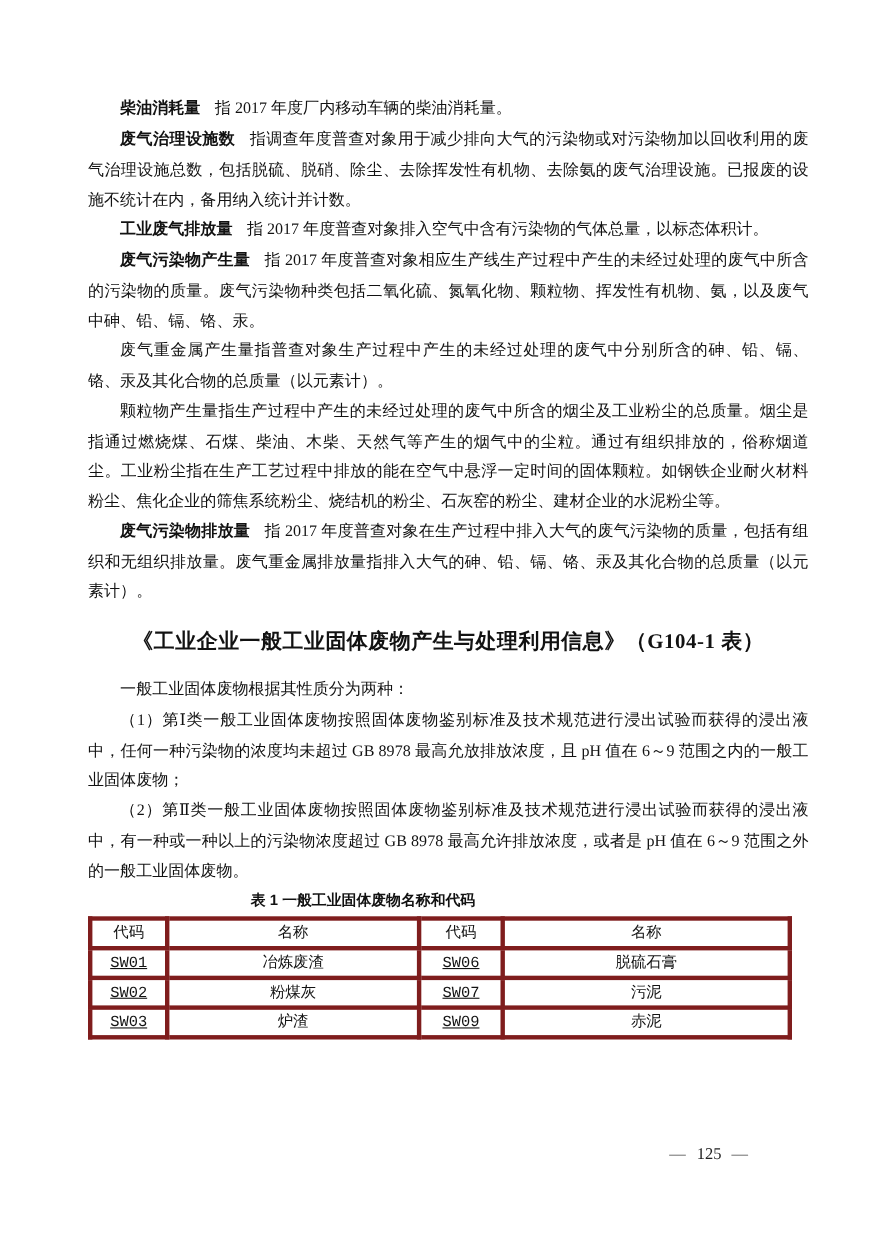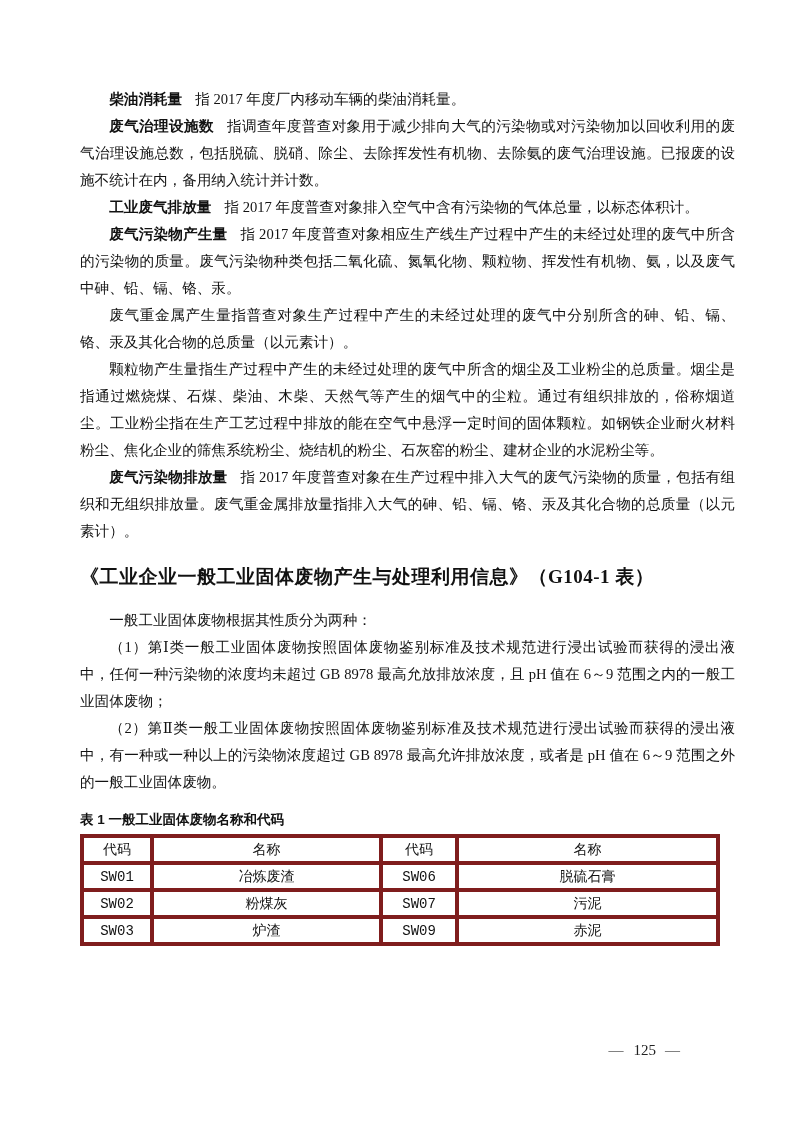--- a/index.html
+++ b/index.html
@@ -17,37 +17,38 @@
   }
   p.para{
     margin:0;
     font-size:14.6px;
     line-height:27px;
     text-align:justify;
     text-indent:2em;
     word-break:break-all;
   }
   .term{
-    font-family:Liberation Sans, sans-serif;
+    font-family:Liberation Mono, monospace;
     font-weight:700;
   }
   .term:not(:empty){margin-right:0.9em;}
   .doc-heading{
     margin:17px 0 15px 0;
     font-size:19px;
     line-height:30px;
     font-weight:700;
+    text-align:center;
     text-indent:0;
     font-family:"Liberation Serif","DejaVu Serif",serif;
     letter-spacing:0.5px;
   }
   .tbl-caption{
     width:500px;
-    margin:12px 0 2px 0;
-    text-align:left;
+    margin:1px 0 2px 0;
+    text-align:center;
     font-family:"Liberation Sans","DejaVu Sans",sans-serif;
     font-weight:700;
     font-size:13.5px;
     line-height:24px;
   }
   table.code-table{
     border-collapse:collapse;
     width:640px;
     table-layout:fixed;
   }
@@ -58,20 +59,21 @@
     padding:0 2px;
     text-align:center;
     vertical-align:middle;
     font-size:14px;
     font-weight:400;
     line-height:22px;
   }
   td.code-cell{
     font-family:"Liberation Mono","DejaVu Sans Mono",monospace;
     font-size:13.5px;
+    text-decoration:underline;
   }
   .footer{
     position:absolute;
     top:1040px;
     right:110px;
     font-size:15px;
     line-height:20px;
     color:#222;
     white-space:nowrap;
   }

